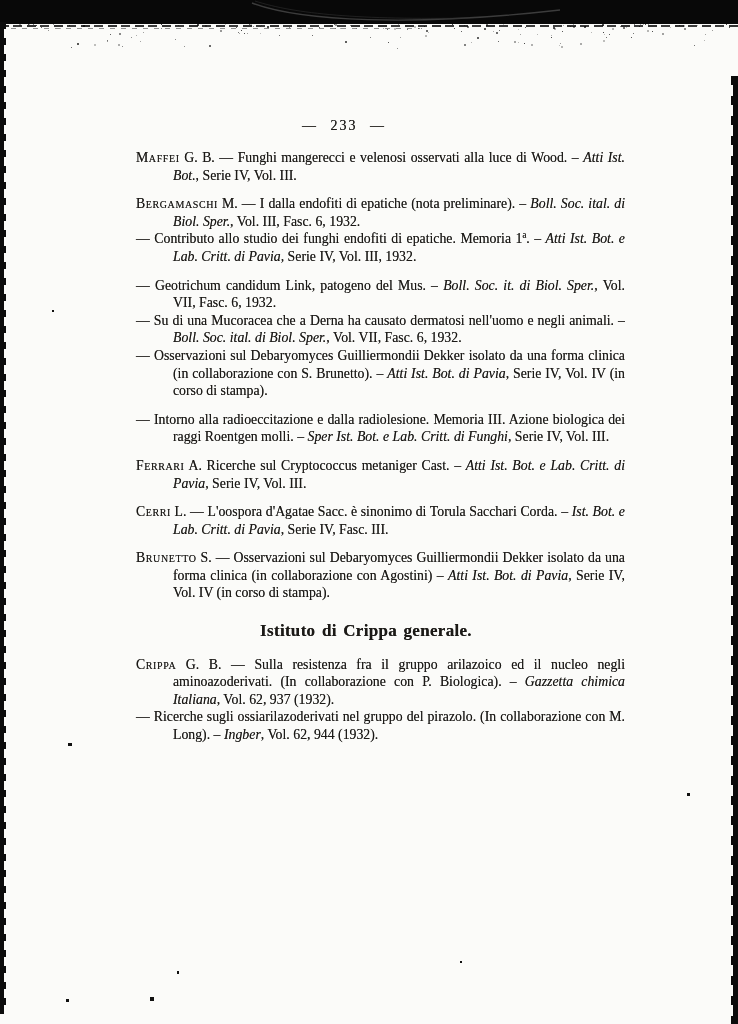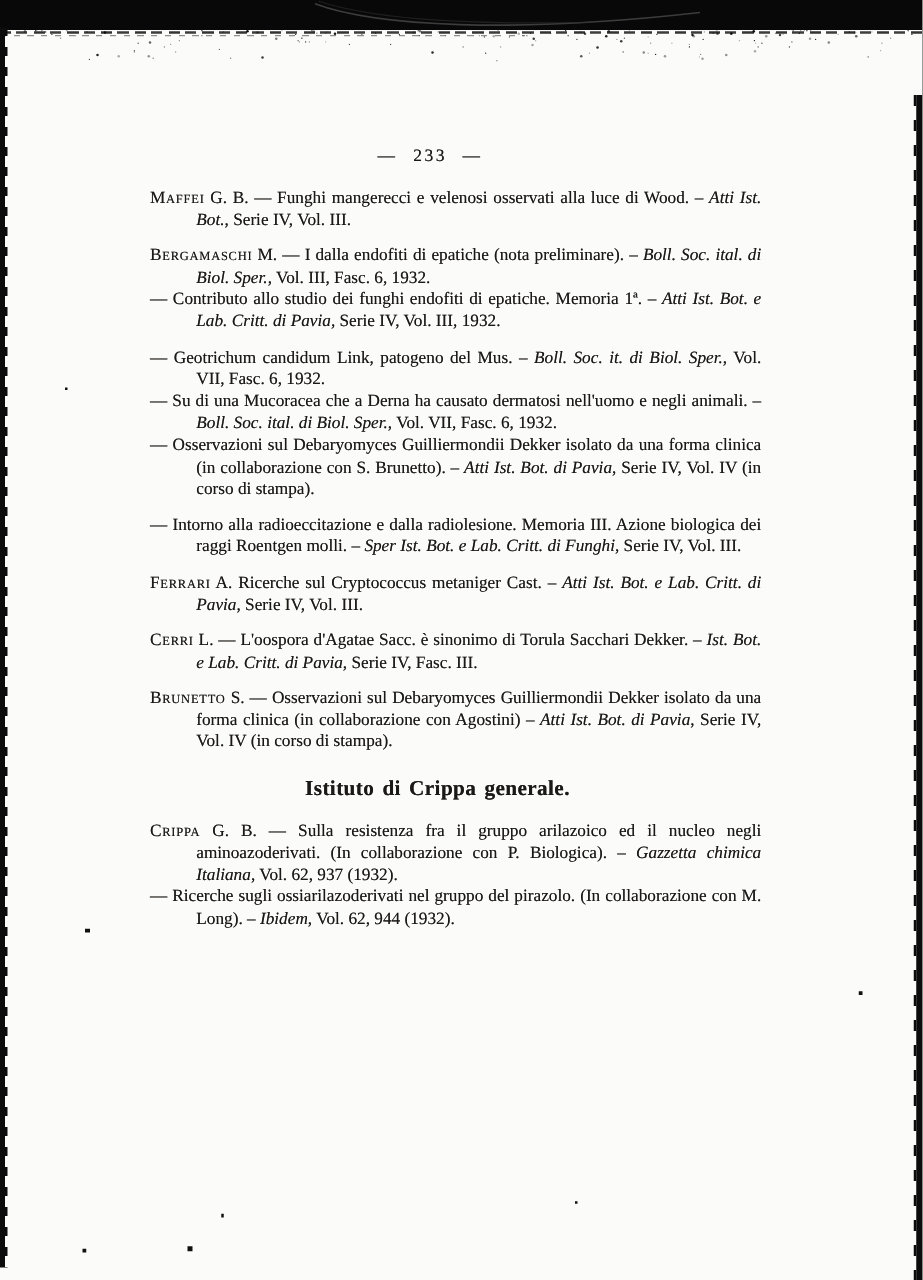--- a/index.html
+++ b/index.html
@@ -36,21 +36,21 @@
     background:repeating-linear-gradient(180deg,#0b0b0b 0 9px,transparent 9px 20px);
   }
   .stray { position:absolute; background:#111; }
   
   .page-number {
     position:absolute; top:118px; left:0; width:688px; text-align:center;
     font-size:14px; letter-spacing:2px; word-spacing:7px;
     text-shadow:0 0 .4px rgba(0,0,0,.65);
   }
   .content {
-    position:absolute; top:149px; left:120px; width:489px;
+    position:absolute; top:149px; left:136px; width:489px;
     font-size:13.8px; line-height:17.6px;
     text-shadow:0 0 .4px rgba(0,0,0,.6);
   }
   .entry-block { margin:0 0 11px 0; }
   .entry-para { margin:0; text-align:justify; padding-left:37px; text-indent:-37px; }
   .sc { font-variant:small-caps; letter-spacing:.6px; }
   .it { font-style:italic; }
   .heading {
     width:460px; text-align:center; font-size:17px; font-weight:bold;
     margin:20px 0 16px 0; letter-spacing:.3px; word-spacing:2px;
@@ -249,28 +249,28 @@
           <p class="entry-para"><span>— Su di una Mucoracea che a Derna ha causato dermatosi nell'uomo e negli animali. – </span><span class="it">Boll. Soc. ital. di Biol. Sper.</span><span>, Vol. VII, Fasc. 6, 1932.</span></p>
           <p class="entry-para"><span>— Osservazioni sul Debaryomyces Guilliermondii Dekker isolato da una forma clinica (in collaborazione con S. Brunetto). – </span><span class="it">Atti Ist. Bot. di Pavia</span><span>, Serie IV, Vol. IV (in corso di stampa).</span></p>
         </div>
         <div class="entry-block">
           <p class="entry-para"><span>— Intorno alla radioeccitazione e dalla radiolesione. Memoria III. Azione biologica dei raggi Roentgen molli. – </span><span class="it">Sper Ist. Bot. e</span><span> </span><span class="it">Lab. Critt. di Funghi</span><span>, Serie IV, Vol. III.</span></p>
         </div>
         <div class="entry-block">
           <p class="entry-para"><span class="sc">Ferrari</span><span> A. Ricerche sul Cryptococcus metaniger Cast. – </span><span class="it">Atti Ist. Bot. e Lab. Critt. di Pavia</span><span>, Serie IV, Vol. III.</span></p>
         </div>
         <div class="entry-block">
-          <p class="entry-para"><span class="sc">Cerri</span><span> L. — L'oospora d'Agatae Sacc. è sinonimo di Torula Sacchari Dekker. – </span><span class="it">Ist. Bot. e Lab. Critt. di Pavia</span><span>, Serie IV, Fasc. III.</span></p>
+          <p class="entry-para"><span class="sc">Cerri</span><span> L. — L'oospora d'Agatae Sacc. è sinonimo di Torula Sacchari Corda. – </span><span class="it">Ist. Bot. e Lab. Critt. di Pavia</span><span>, Serie IV, Fasc. III.</span></p>
         </div>
         <div class="entry-block">
           <p class="entry-para"><span class="sc">Brunetto</span><span> S. — Osservazioni sul Debaryomyces Guilliermondii Dekker isolato da una forma clinica (in collaborazione con Agostini) – </span><span class="it">Atti Ist. Bot. di Pavia</span><span>, Serie IV, Vol. IV (in corso di stampa).</span></p>
         </div>
       </div>
     <h2 class="heading">Istituto di Crippa generale.</h2>
     <div id="section-1">
         <div class="entry-block">
           <p class="entry-para"><span class="sc">Crippa</span><span> G. B. — Sulla resistenza fra il gruppo arilazoico ed il nucleo negli aminoazoderivati. (In collaborazione con P. Biologica). – </span><span class="it">Gazzetta chimica Italiana</span><span>, Vol. 62, 937 (1932).</span></p>
-          <p class="entry-para"><span>— Ricerche sugli ossiarilazoderivati nel gruppo del pirazolo. (In collaborazione con M. Long). – </span><span class="it">Ibidem</span><span>, Vol. 62, 944 (1932).</span></p>
+          <p class="entry-para"><span>— Ricerche sugli ossiarilazoderivati nel gruppo del pirazolo. (In collaborazione con M. Long). – </span><span class="it">Ingber</span><span>, Vol. 62, 944 (1932).</span></p>
         </div>
       </div>
   </div>
 
 </div>
 
 </body></html>

